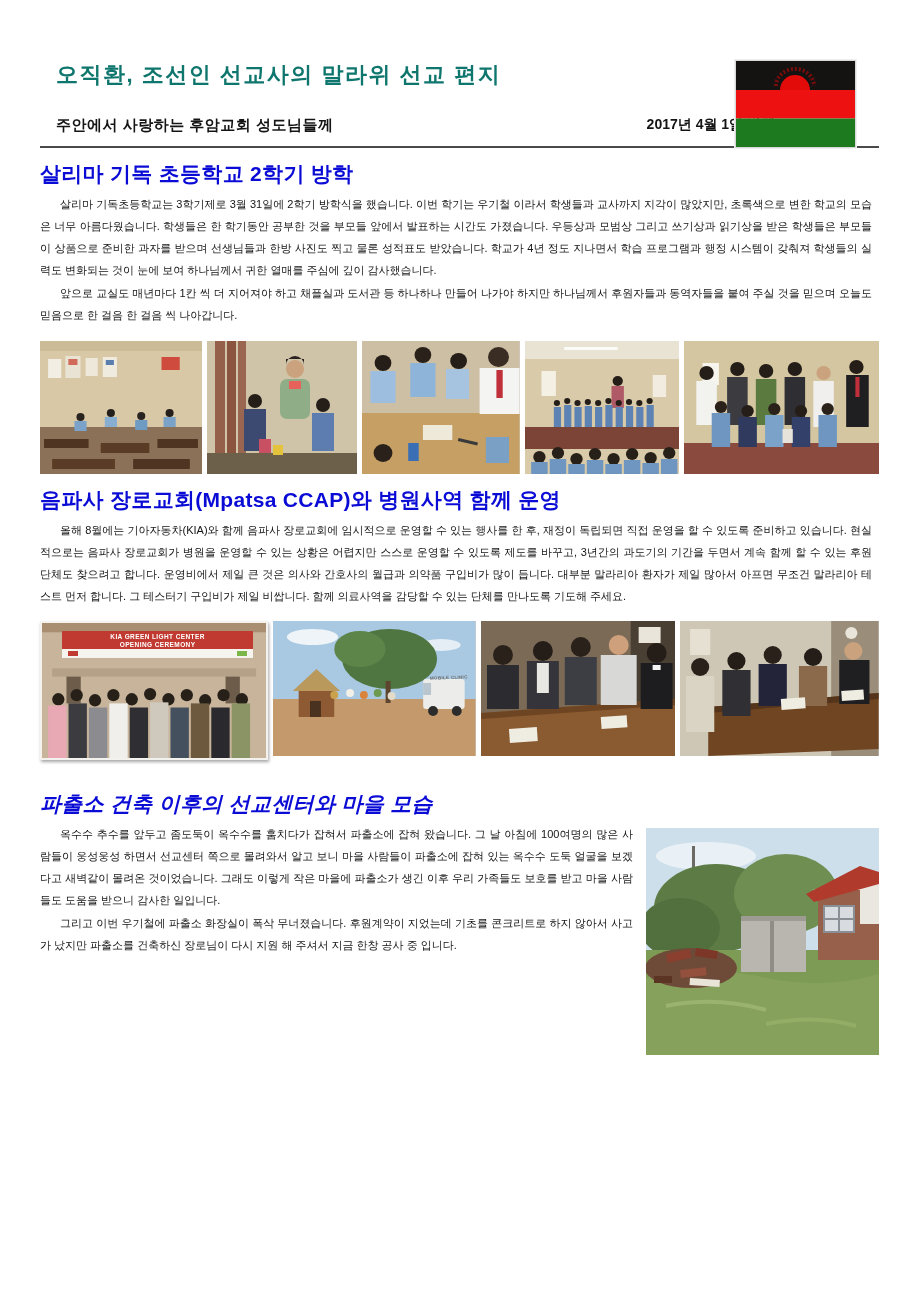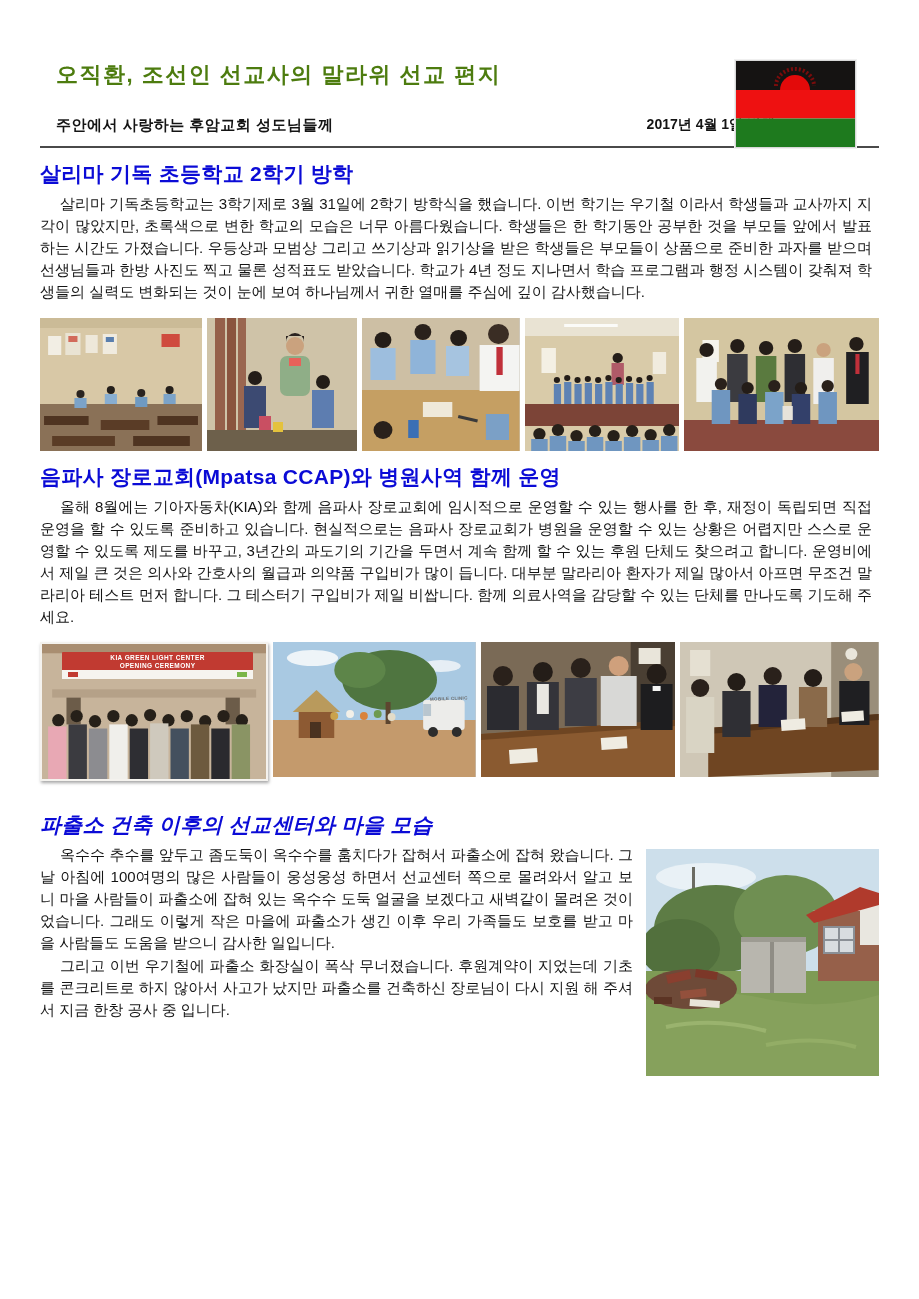--- a/index.html
+++ b/index.html
@@ -4,40 +4,40 @@
 <style>
   html,body{margin:0;padding:0;}
   body{
     width:919px;height:1299px;background:#ffffff;position:relative;overflow:hidden;
     font-family:"Liberation Sans","DejaVu Sans",sans-serif;color:#141414;
   }
   .page{padding:57px 40px 0 40px;position:relative;}
   
   .header{position:relative;min-height:92px;}
   .title{
-    color:#4d7c0f;font-size:22px;font-weight:bold;letter-spacing:1.5px;
+    color:#0f766e;font-size:22px;font-weight:bold;letter-spacing:1.5px;
     margin:4px 0 0 16px;line-height:1.3;
   }
   .flag{
     position:absolute;right:23px;top:-1px;width:119px;height:86px;
     border:1px solid #d8d8d8;box-shadow:0 0 0 1px #f0f0f0;
   }
   .subrow{display:flex;align-items:flex-start;margin:26px 0 0 16px;}
   .greeting{font-size:15px;font-weight:bold;letter-spacing:.5px;}
   .issue-date{font-size:14px;font-weight:bold;margin-left:auto;margin-right:104px;white-space:nowrap;}
   .rule{border:none;border-top:2px solid #4a4a4a;margin:11px 0 0 0;}
   
   .sec-heading{
     color:#0b0bd6;font-size:21px;font-weight:bold;letter-spacing:.3px;
     margin:7px 0 5px 0;
   }
   .sec-heading.h2{margin-top:12px;}
   .sec-heading.h3{margin-top:24px;font-style:italic;}
   p.body{
-    font-size:15px;line-height:22px;text-align:justify;word-break:break-all;
+    font-size:11px;line-height:22px;text-align:justify;word-break:break-all;
     margin:0 7px 1px 0;text-indent:20px;
   }
   
   .strip{display:flex;gap:5px;margin:15px 0 12px 0;height:133px;}
   .strip.s2{height:135px;margin:14px 0 10px 0;}
   .photo{position:relative;height:100%;overflow:hidden;background:#ccc;}
   .photo svg{display:block;width:100%;height:100%;}
   .f108{flex:1.08;} .f100{flex:1;} .f105{flex:1.05;} .f103{flex:1.03;} .f130{flex:1.30;}
   .g113{flex:1.13;} .g102{flex:1.02;} .g098{flex:0.98;} .g100{flex:1;}
   .framed{border:2px solid #f4f2ee;box-shadow:1px 2px 3px rgba(0,0,0,.35);}
@@ -83,20 +83,21 @@
     <div class="subrow">
       <span class="greeting">주안에서 사랑하는 후암교회 성도님들께</span>
       <span class="issue-date">2017년 4월 1일 발행</span>
     </div>
     <hr class="rule">
   </div>
 
   <div class="section">
     <div class="sec-heading">살리마 기독 초등학교 2학기 방학</div>
     <p class="body">살리마 기독초등학교는 3학기제로 3월 31일에 2학기 방학식을 했습니다. 이번 학기는 우기철 이라서 학생들과 교사까지 지각이 많았지만, 초록색으로 변한 학교의 모습은 너무 아름다웠습니다. 학생들은 한 학기동안 공부한 것을 부모들 앞에서 발표하는 시간도 가졌습니다. 우등상과 모범상 그리고 쓰기상과 읽기상을 받은 학생들은 부모들이 상품으로 준비한 과자를 받으며 선생님들과 한방 사진도 찍고 물론 성적표도 받았습니다. 학교가 4년 정도 지나면서 학습 프로그램과 행정 시스템이 갖춰져 학생들의 실력도 변화되는 것이 눈에 보여 하나님께서 귀한 열매를 주심에 깊이 감사했습니다.</p>
+    <p class="body">앞으로 교실도 매년마다 1칸 씩 더 지어져야 하고 채플실과 도서관 등 하나하나  만들어 나가야 하지만 하나님께서 후원자들과 동역자들을 붙여 주실 것을 믿으며 오늘도 믿음으로 한 걸음 한 걸음 씩 나아갑니다.</p>
 
     <div class="strip">
 
       <div class="photo f108">
         <svg viewBox="0 0 160 133" preserveAspectRatio="none">
           <rect width="160" height="133" fill="#d8c8a6"></rect>
           <rect width="160" height="10" fill="#cbbb97"></rect>
           <rect y="86" width="160" height="47" fill="#8a7157"></rect>
           <rect x="8" y="18" width="13" height="19" fill="#f2eee4"></rect>
           <rect x="25" y="15" width="15" height="22" fill="#e9e3d3"></rect>

